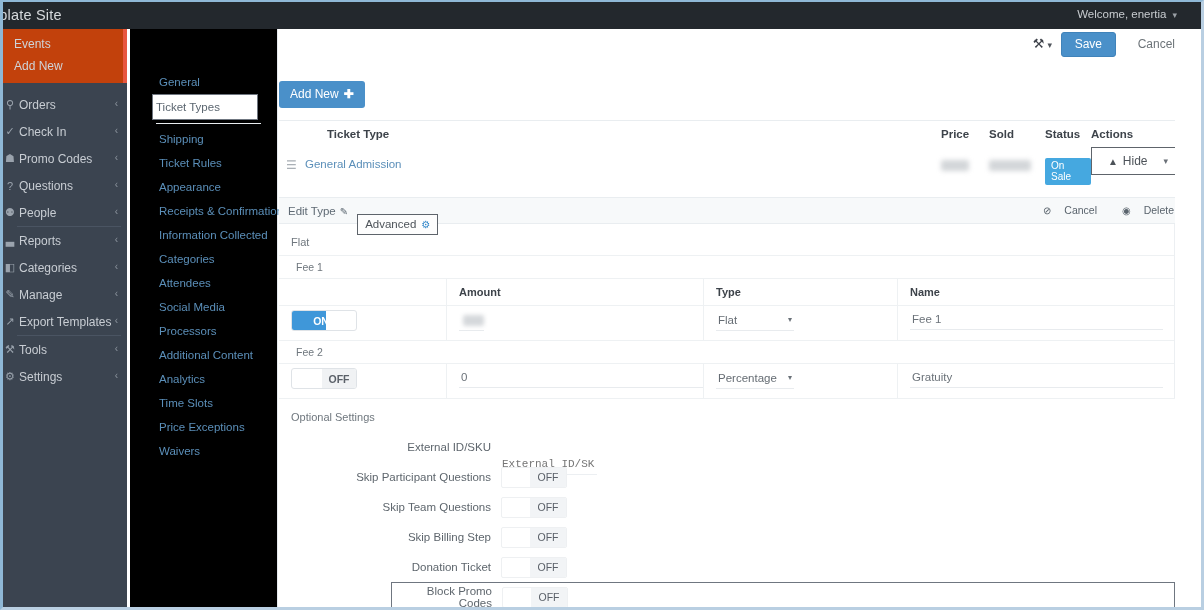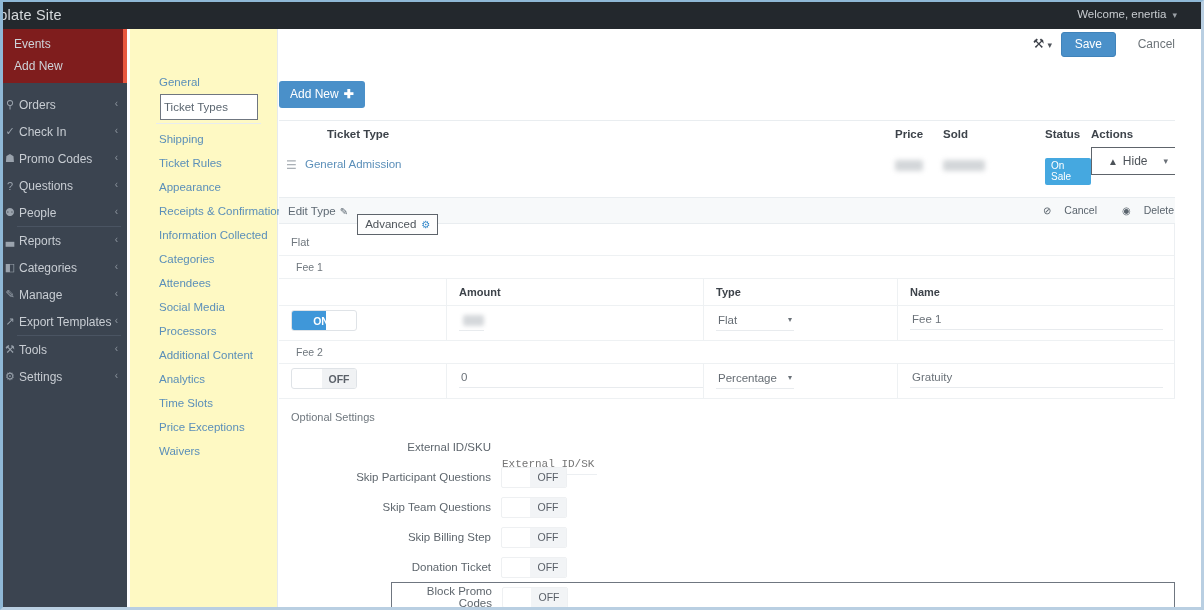--- a/index.html
+++ b/index.html
@@ -47,21 +47,21 @@
   .sidebar {
     position: absolute; top: 27px; left: 0;
     width: 124px; bottom: 0;
     background: #3b4450;
     color: #c4c9cf;
     font-size: 12px;
     overflow: hidden;
   }
   .sidebar .topgroup {
     position: relative;
-    background: #7f1d1d;
+    background: #c2410c;
     padding: 4px 16px 6px 0;
   }
   .sidebar .topgroup:after {
     content:""; position:absolute; right:0; top:0; bottom:0;
     width:4px; background:#e8573f;
   }
   .sidebar .topitem {
     padding: 4px 0 4px 11px;
     font-size: 12px;
     color: #cfd4d9;
@@ -87,35 +87,35 @@
     font-size: 10px; color: #8d959e;
   }
   .nav-divider {
     height: 1px; background: #4a5462; margin: 0 6px 0 14px;
   }
 
   
   .settings-col {
     position: absolute; top: 27px; left: 127px;
     width: 148px; bottom: 0;
-    background: #fef9c3;
+    background: #000000;
     border-right: 1px solid #e6eaee;
     padding-top: 41px;
   }
   .settings-link {
     display: block;
     padding: 6px 0 6px 29px;
     font-size: 11.5px;
     color: #5b8fb9;
     white-space: nowrap;
   }
   .settings-link.active {
     color: #5b6670;
     border: 1px solid #6f7680;
-    margin: 0 19px 0 30px;
+    margin: 0 19px 0 22px;
     padding: 6px 0 6px 3px;
     background: #fff;
   }
   .settings-sep {
     height: 1px; background: #e8ecef;
     margin: 3px 16px 3px 26px;
   }
 
   
   .main {
@@ -170,21 +170,21 @@
     display: flex; align-items: center;
     height: 24px;
     font-size: 11.5px;
   }
   .tt-head { color: #3d434a; font-weight: bold; height: 26px; }
   .tt-c-drag  { width: 26px; text-align: left; color:#aab0b6; font-size: 12px; padding-left:7px;}
   .tt-c-type  { flex: 1; color: #5b8fb9; }
   .tt-head .tt-c-type { color: #3d434a; padding-left: 22px;}
   .tt-c-price { width: 48px; }
   .tt-c-sold  { width: 56px; }
-  .tt-c-status{ width: 46px; margin-left: 46px; }
+  .tt-c-status{ width: 46px; }
   .tt-c-act   { width: 84px; }
   .tt-body { height: 50px; align-items: flex-start; padding-top: 11px; position: relative;}
   .tt-body .tt-c-price, .tt-body .tt-c-sold { padding-top:1px; }
 
   .blur-chip {
     display: inline-block;
     height: 11px; border-radius: 2px;
     background: #d3d6d9;
     filter: blur(2.4px);
     vertical-align: middle;

